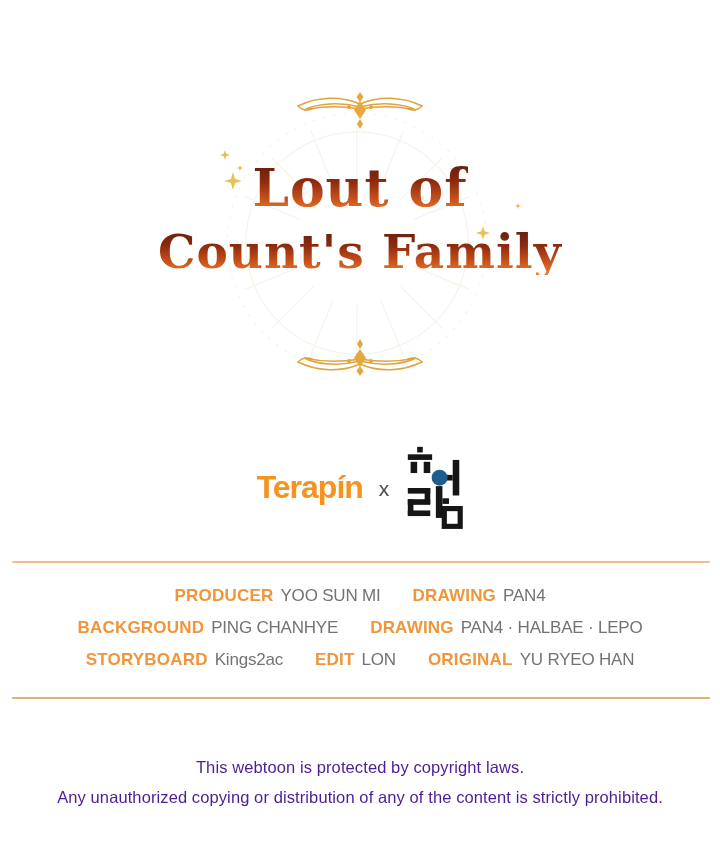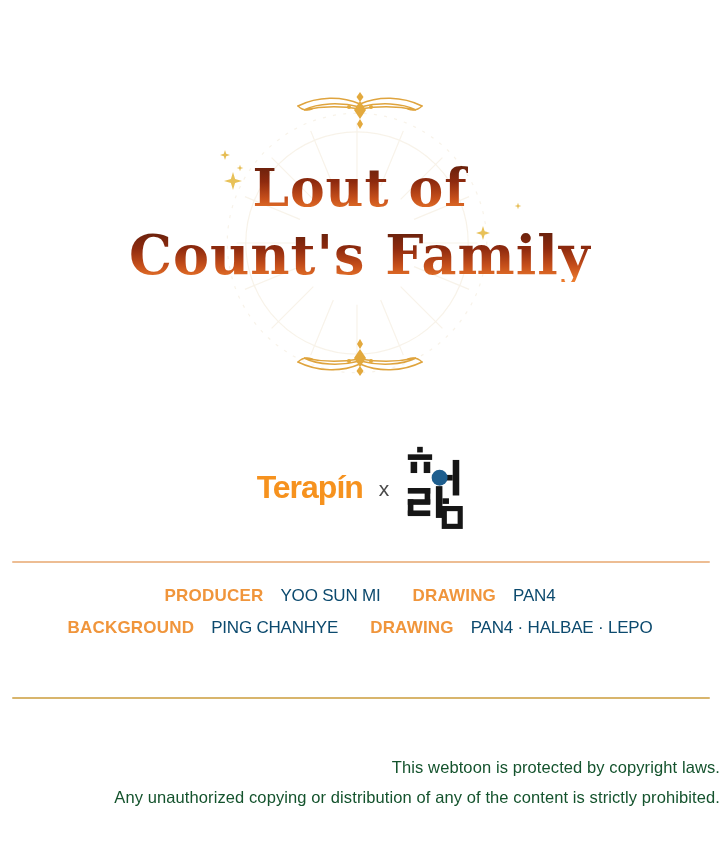--- a/index.html
+++ b/index.html
@@ -28,21 +28,21 @@
   }
   .title-line{
     display:inline-block;
     background:linear-gradient(180deg,#5f1f0c 0%, #8e2a0e 38%, #c64f1b 70%, #ee7f2f 100%);
     -webkit-background-clip:text;background-clip:text;
     color:transparent;
     line-height:1.0;
     letter-spacing:1px;
   }
   .title-line.l1{font-size:52px;}
-  .title-line.l2{font-size:54px;margin-top:14px;text-decoration:underline;}
+  .title-line.l2{font-size:47px;margin-top:14px;text-decoration:underline;}
 
   
   .publisher{
     position:absolute;left:0;top:428px;width:720px;height:92px;
     display:flex;align-items:center;justify-content:center;gap:16px;
   }
   .brand-word{
     font-size:32px;font-weight:bold;color:#f6921e;
     letter-spacing:-1px;
     font-family:"Liberation Sans", sans-serif;
@@ -54,28 +54,28 @@
   
   .divider{position:absolute;left:12px;right:10px;height:2px;border-radius:1px;}
   .divider.top{top:545px;background:#edbd93;}
   .divider.bottom{top:681px;background:#d8b56c;}
 
   .credits{
     position:absolute;left:0;top:570px;width:720px;
     display:flex;flex-direction:column;align-items:center;gap:12px;
   }
   .credit-row{display:flex;justify-content:center;align-items:baseline;gap:32px;white-space:nowrap;}
-  .credit-pair{display:flex;align-items:center;gap:17px;}
+  .credit-pair{display:flex;align-items:center;gap:7px;}
   .credit-label{font-size:17px;font-weight:bold;color:#f0953b;letter-spacing:.2px;}
-  .credit-name{font-size:17px;color:#0c4a6e;letter-spacing:-.2px;}
+  .credit-name{font-size:17px;color:#737373;letter-spacing:-.2px;}
 
   
   .copyright{
     position:absolute;left:0;top:736px;width:720px;
-    text-align:right;color:#14532d;
+    text-align:center;color:#4c1d95;
     font-size:16.5px;line-height:30px;letter-spacing:.1px;
   }
 </style>
 </head>
 <body>
 
 <div class="page">
 
   <svg class="sunburst" viewBox="0 0 270 270" aria-hidden="true">
     <g stroke="#f2e9d8" stroke-width="1.2" fill="none">
@@ -207,20 +207,34 @@
     <div class="credit-row">
       <span class="credit-pair">
         <span class="credit-label">BACKGROUND</span>
         <span class="credit-name">PING CHANHYE</span>
       </span>
       <span class="credit-pair">
         <span class="credit-label">DRAWING</span>
         <span class="credit-name">PAN4 · HALBAE · LEPO</span>
       </span>
     </div>
+    <div class="credit-row">
+      <span class="credit-pair">
+        <span class="credit-label">STORYBOARD</span>
+        <span class="credit-name">Kings2ac</span>
+      </span>
+      <span class="credit-pair">
+        <span class="credit-label">EDIT</span>
+        <span class="credit-name">LON</span>
+      </span>
+      <span class="credit-pair">
+        <span class="credit-label">ORIGINAL</span>
+        <span class="credit-name">YU RYEO HAN</span>
+      </span>
+    </div>
   </div>
 
   <div class="copyright">
     <div>This webtoon is protected by copyright laws.</div>
     <div>Any unauthorized copying or distribution of any of the content is strictly prohibited.</div>
   </div>
 
 </div>
 
 </body></html>

